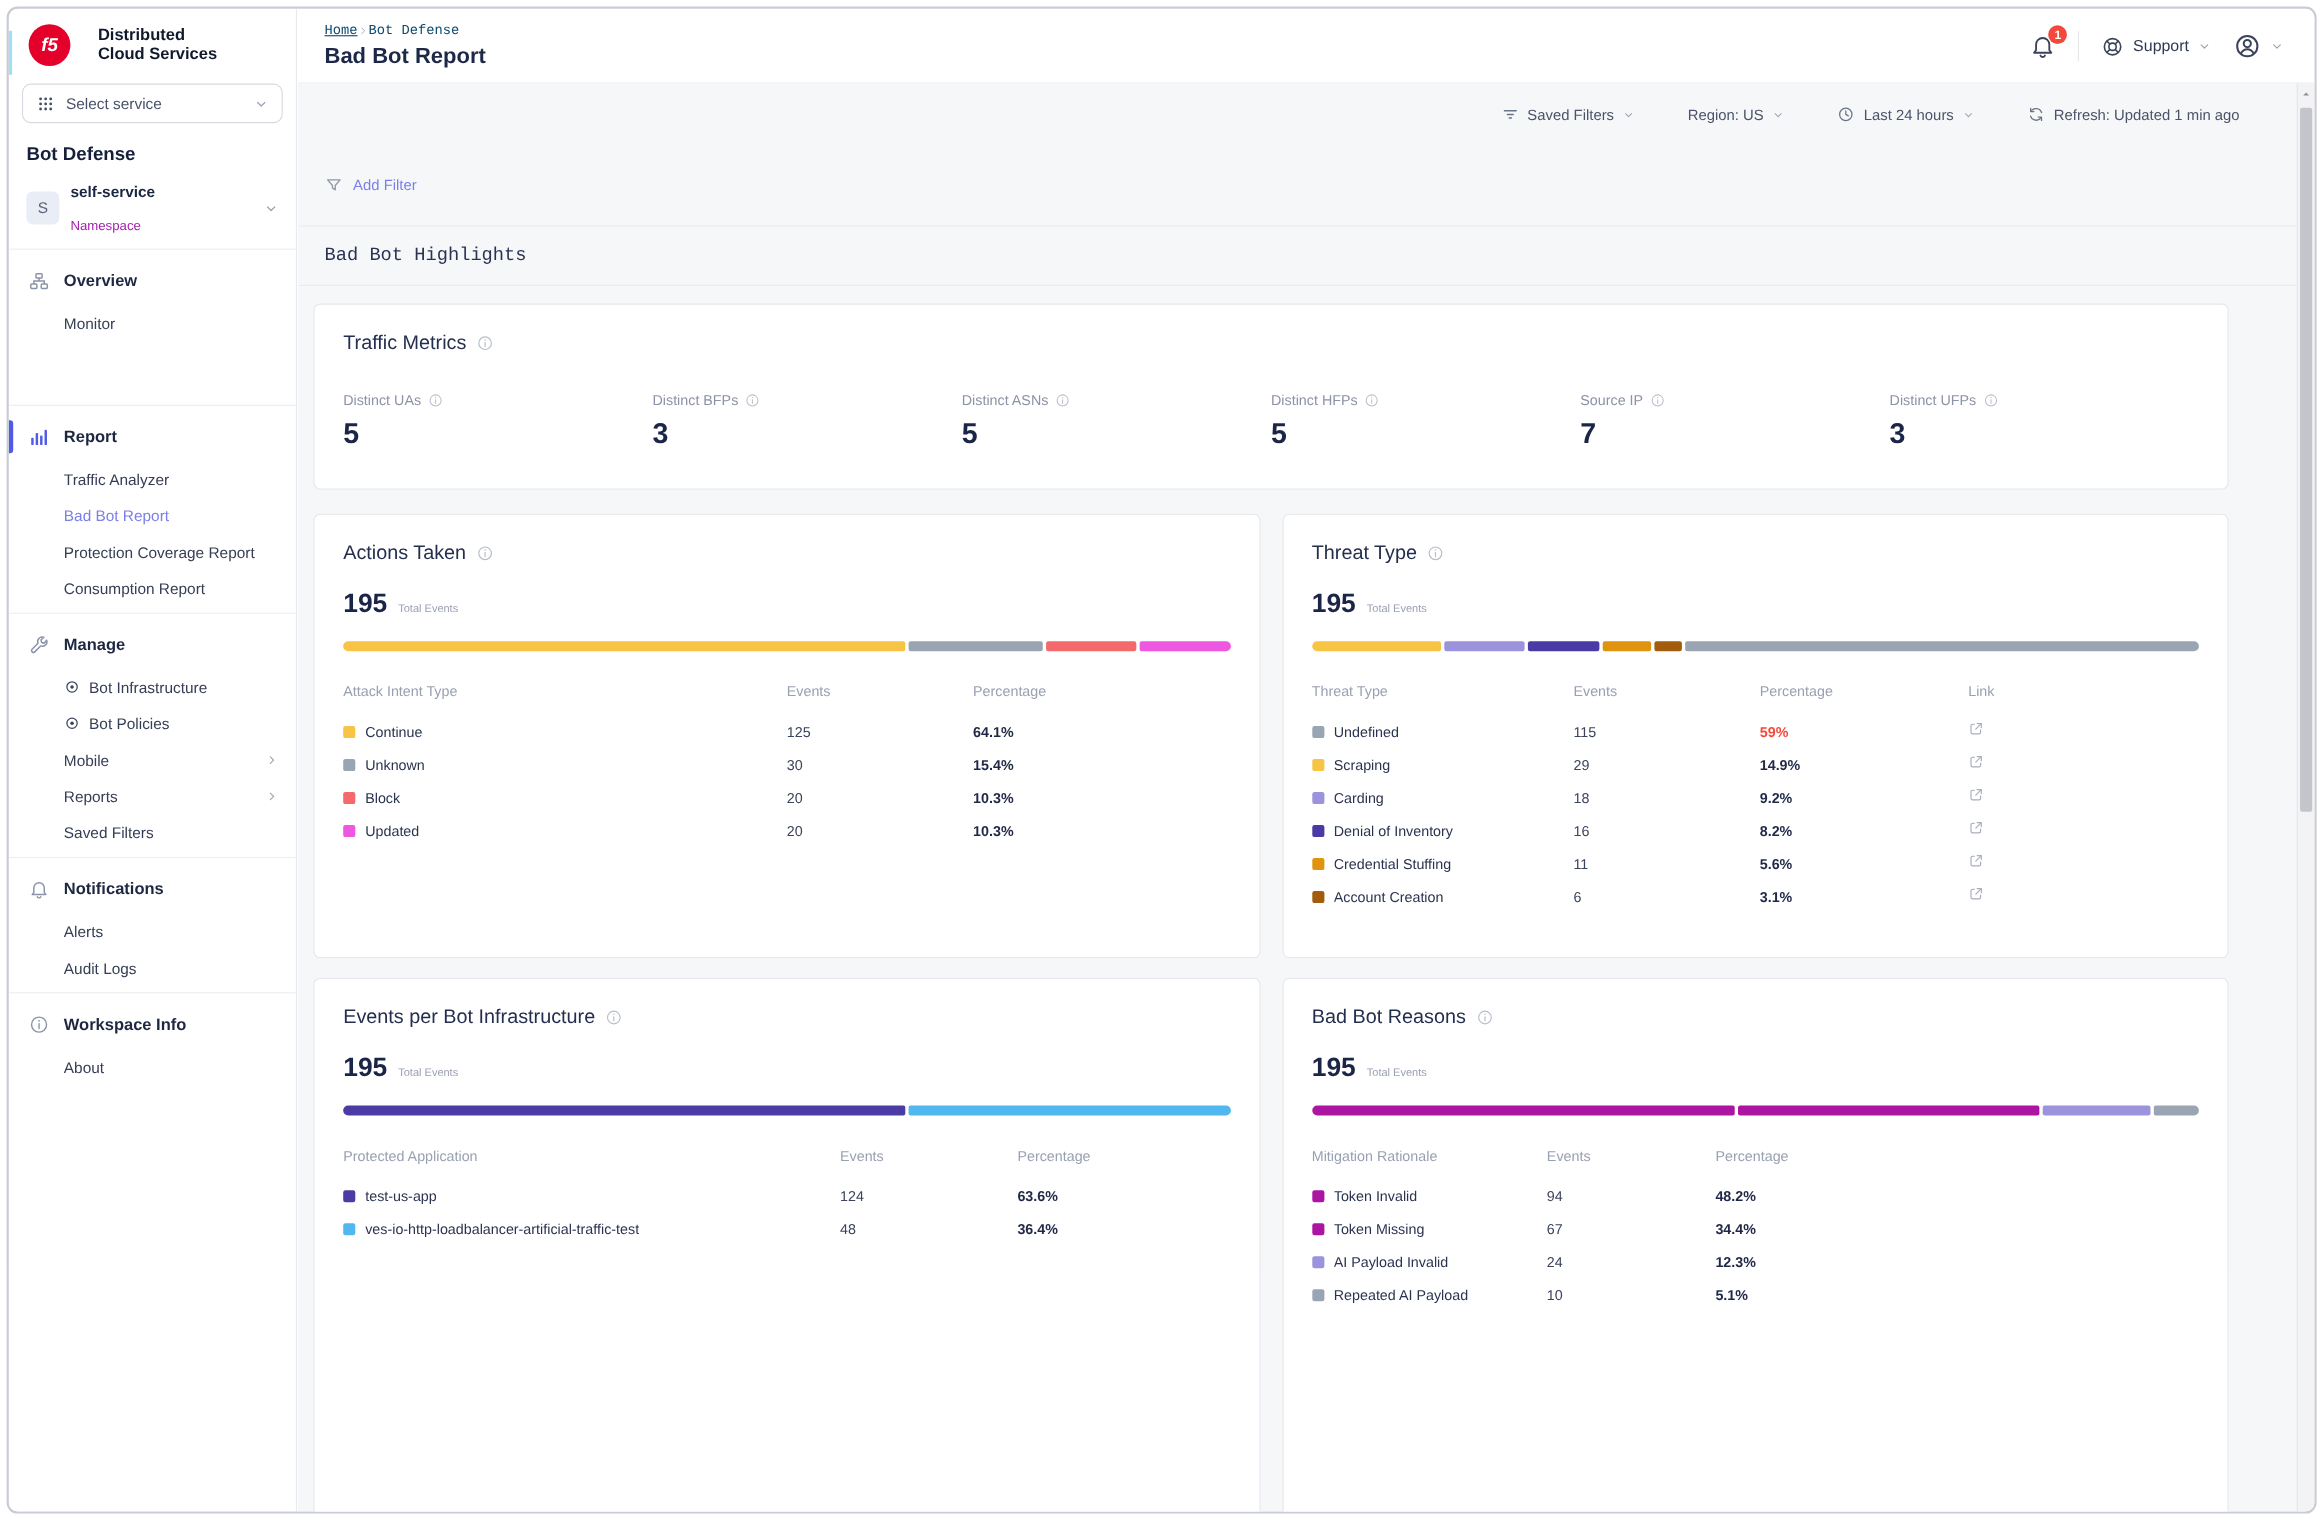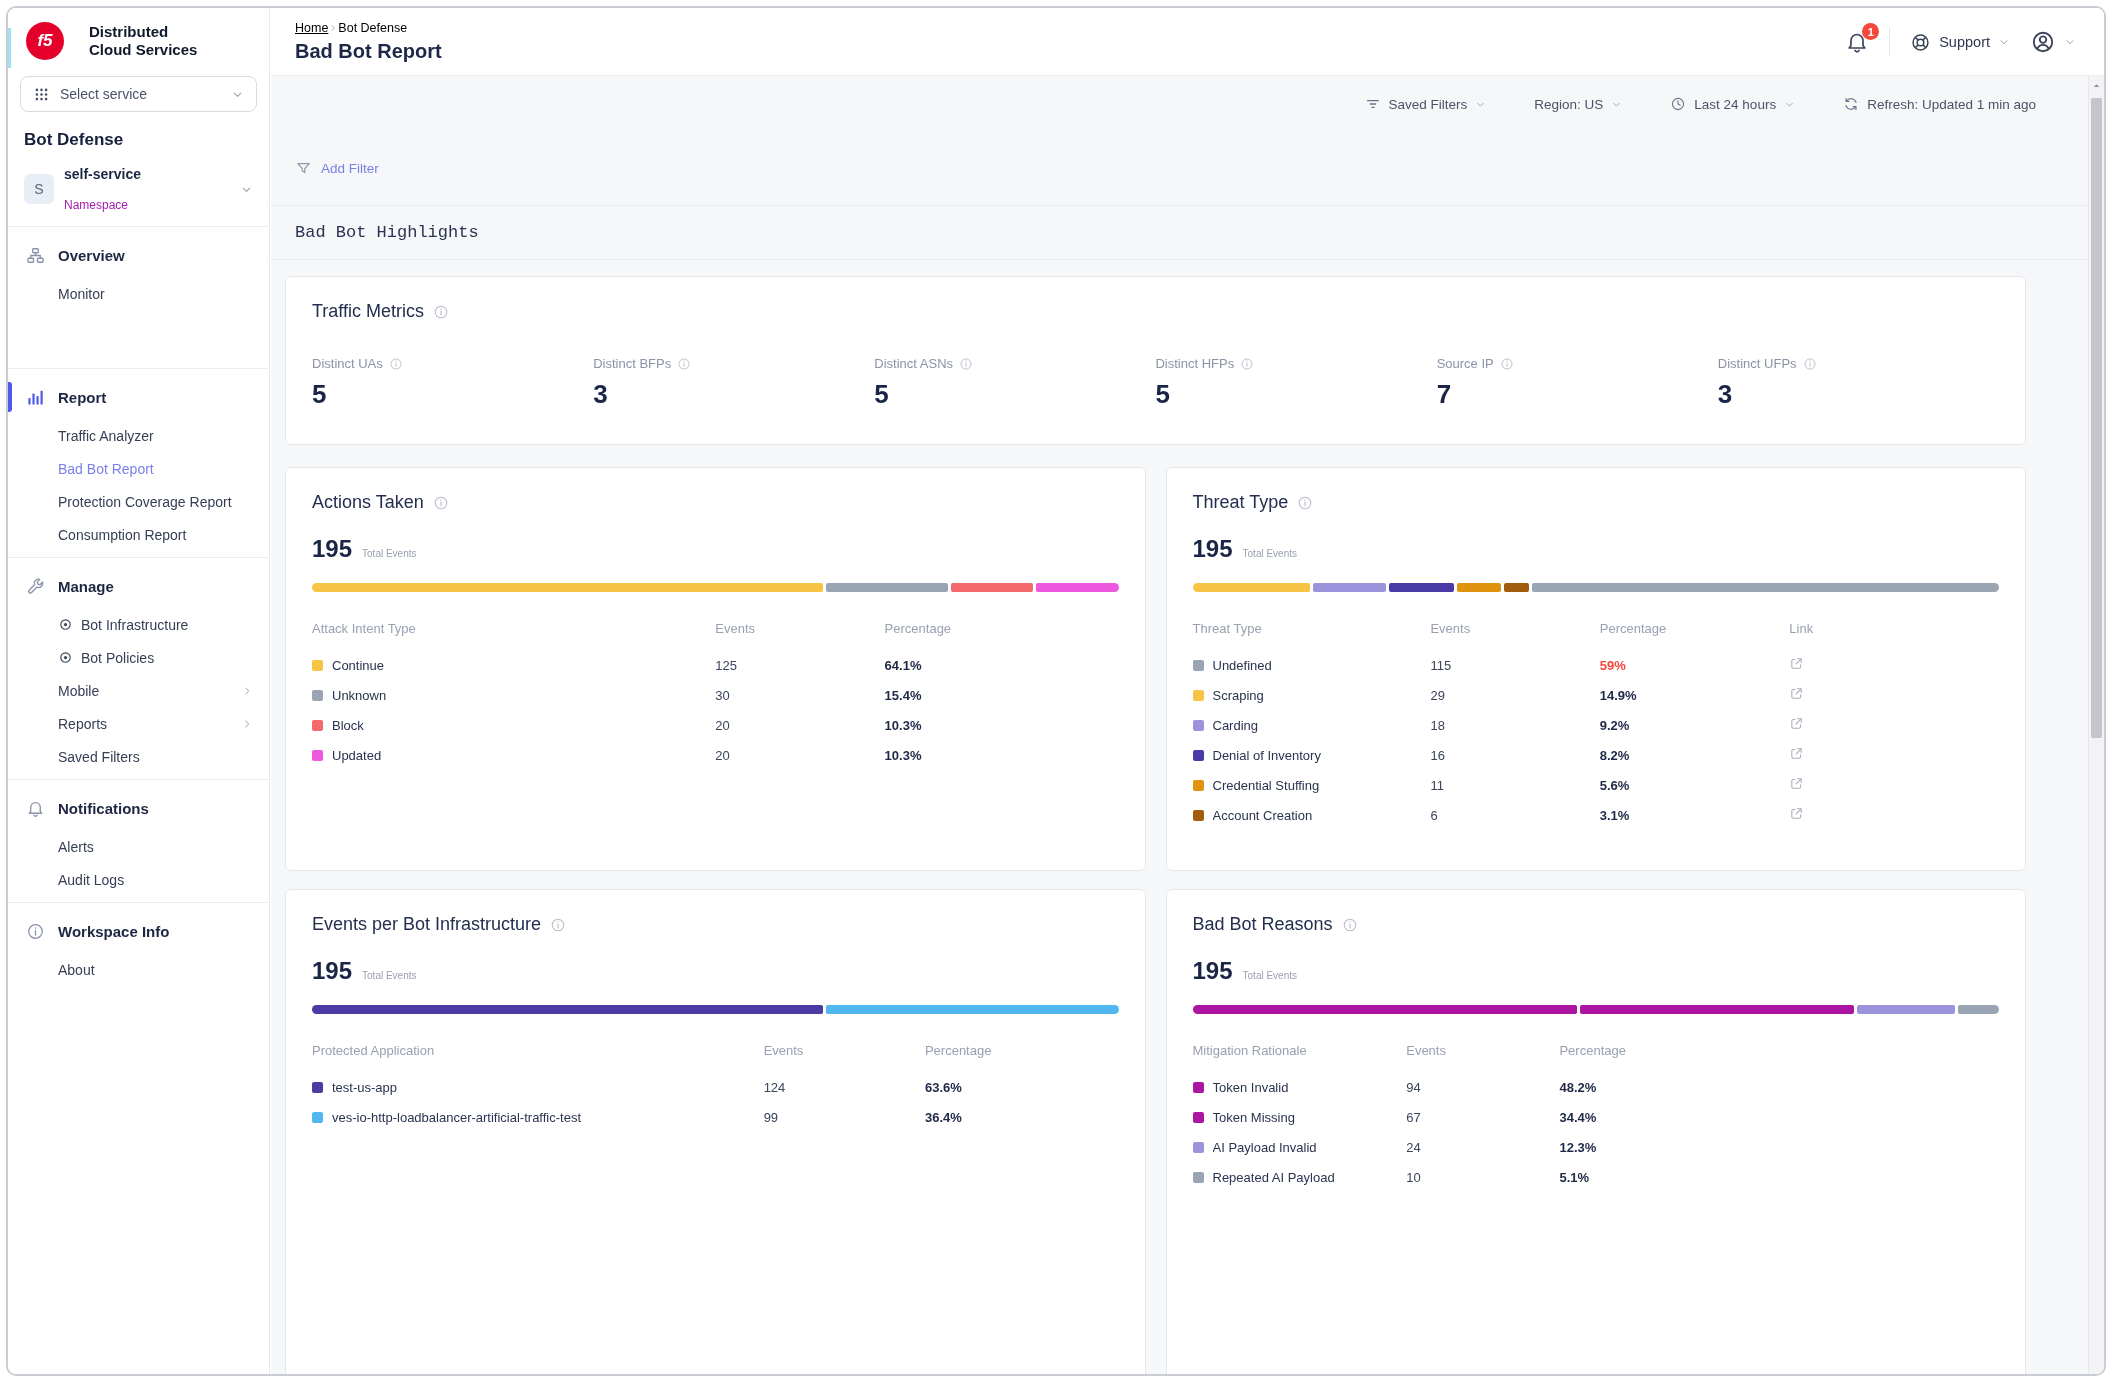--- a/index.html
+++ b/index.html
@@ -33,21 +33,21 @@
   .sb-ic.blue{color:#4F5AE8;}
   .sb-label{font-size:15px;font-weight:600;color:#1d2742;}
   .sb-item{display:flex;align-items:center;gap:8px;height:33px;padding:0 16px 0 50px;font-size:14px;color:#353e55;cursor:pointer;}
   .sb-item.active{color:#7B7FE8;}
   .sb-subic{color:#3a4358;width:15px;height:15px;}
   .sb-chevr{margin-left:auto;width:12px;height:12px;color:#9aa1b3;}
 
   
   .main{position:absolute;left:263px;top:0;right:0;bottom:0;background:#f6f7f9;}
   .mheader{height:68px;background:#fff;border-bottom:1px solid #eceef2;position:relative;padding:13px 0 0 24px;}
-  .crumbs{display:flex;align-items:center;gap:0;font-size:12.5px;color:#000000;}
+  .crumbs{display:flex;align-items:center;gap:0;font-size:12.5px;color:#0c4a6e;font-family:Liberation Mono, monospace;}
   .crumb-home{text-decoration:underline;cursor:pointer;}
   .crumb-sep{width:10px;height:10px;color:#9aa1b3;}
   .mtitle{font-size:20px;font-weight:600;color:#1d2848;margin-top:5px;}
   .hdr-right{position:absolute;right:28px;top:0;height:68px;display:flex;align-items:center;gap:20px;}
   .bellwrap{position:relative;width:24px;height:24px;color:#3a4358;cursor:pointer;}
   .badge{position:absolute;top:-7px;right:-10px;min-width:17px;height:17px;border-radius:9px;background:#F4483B;color:#fff;font-size:11px;font-weight:600;display:flex;align-items:center;justify-content:center;padding:0 4px;}
   .vdiv{width:1px;height:28px;background:#e3e6ea;}
   .hbtn{display:flex;align-items:center;gap:8px;color:#2f3850;font-size:14.5px;cursor:pointer;}
   .hbtn .big{width:21px;height:21px;color:#3a4358;}
   .hbtn .usr{width:26px;height:26px;color:#3a4358;}
@@ -712,21 +712,21 @@
                   <span class="lab">test-us-app</span>
                 </span>
                 <span class="cell ev">124</span>
                 <span class="cell pct">63.6%</span>
               </div>
               <div class="trow cols-events_per_bot_infrastructure">
                 <span class="cell labcell">
                   <span class="swatch" style="background: rgb(81, 183, 239);"></span>
                   <span class="lab">ves-io-http-loadbalancer-artificial-traffic-test</span>
                 </span>
-                <span class="cell ev">99</span>
+                <span class="cell ev">48</span>
                 <span class="cell pct">36.4%</span>
               </div>
             </div>
           </section>
         <section class="panel chart-panel">
             <div class="p-titlerow">
               <span class="p-title">Bad Bot Reasons</span>
               <span class="icn info">
                 <svg viewBox="0 0 24 24" fill="none" stroke="currentColor" stroke-width="1.6">
                   <circle cx="12" cy="12" r="8.6"></circle>

